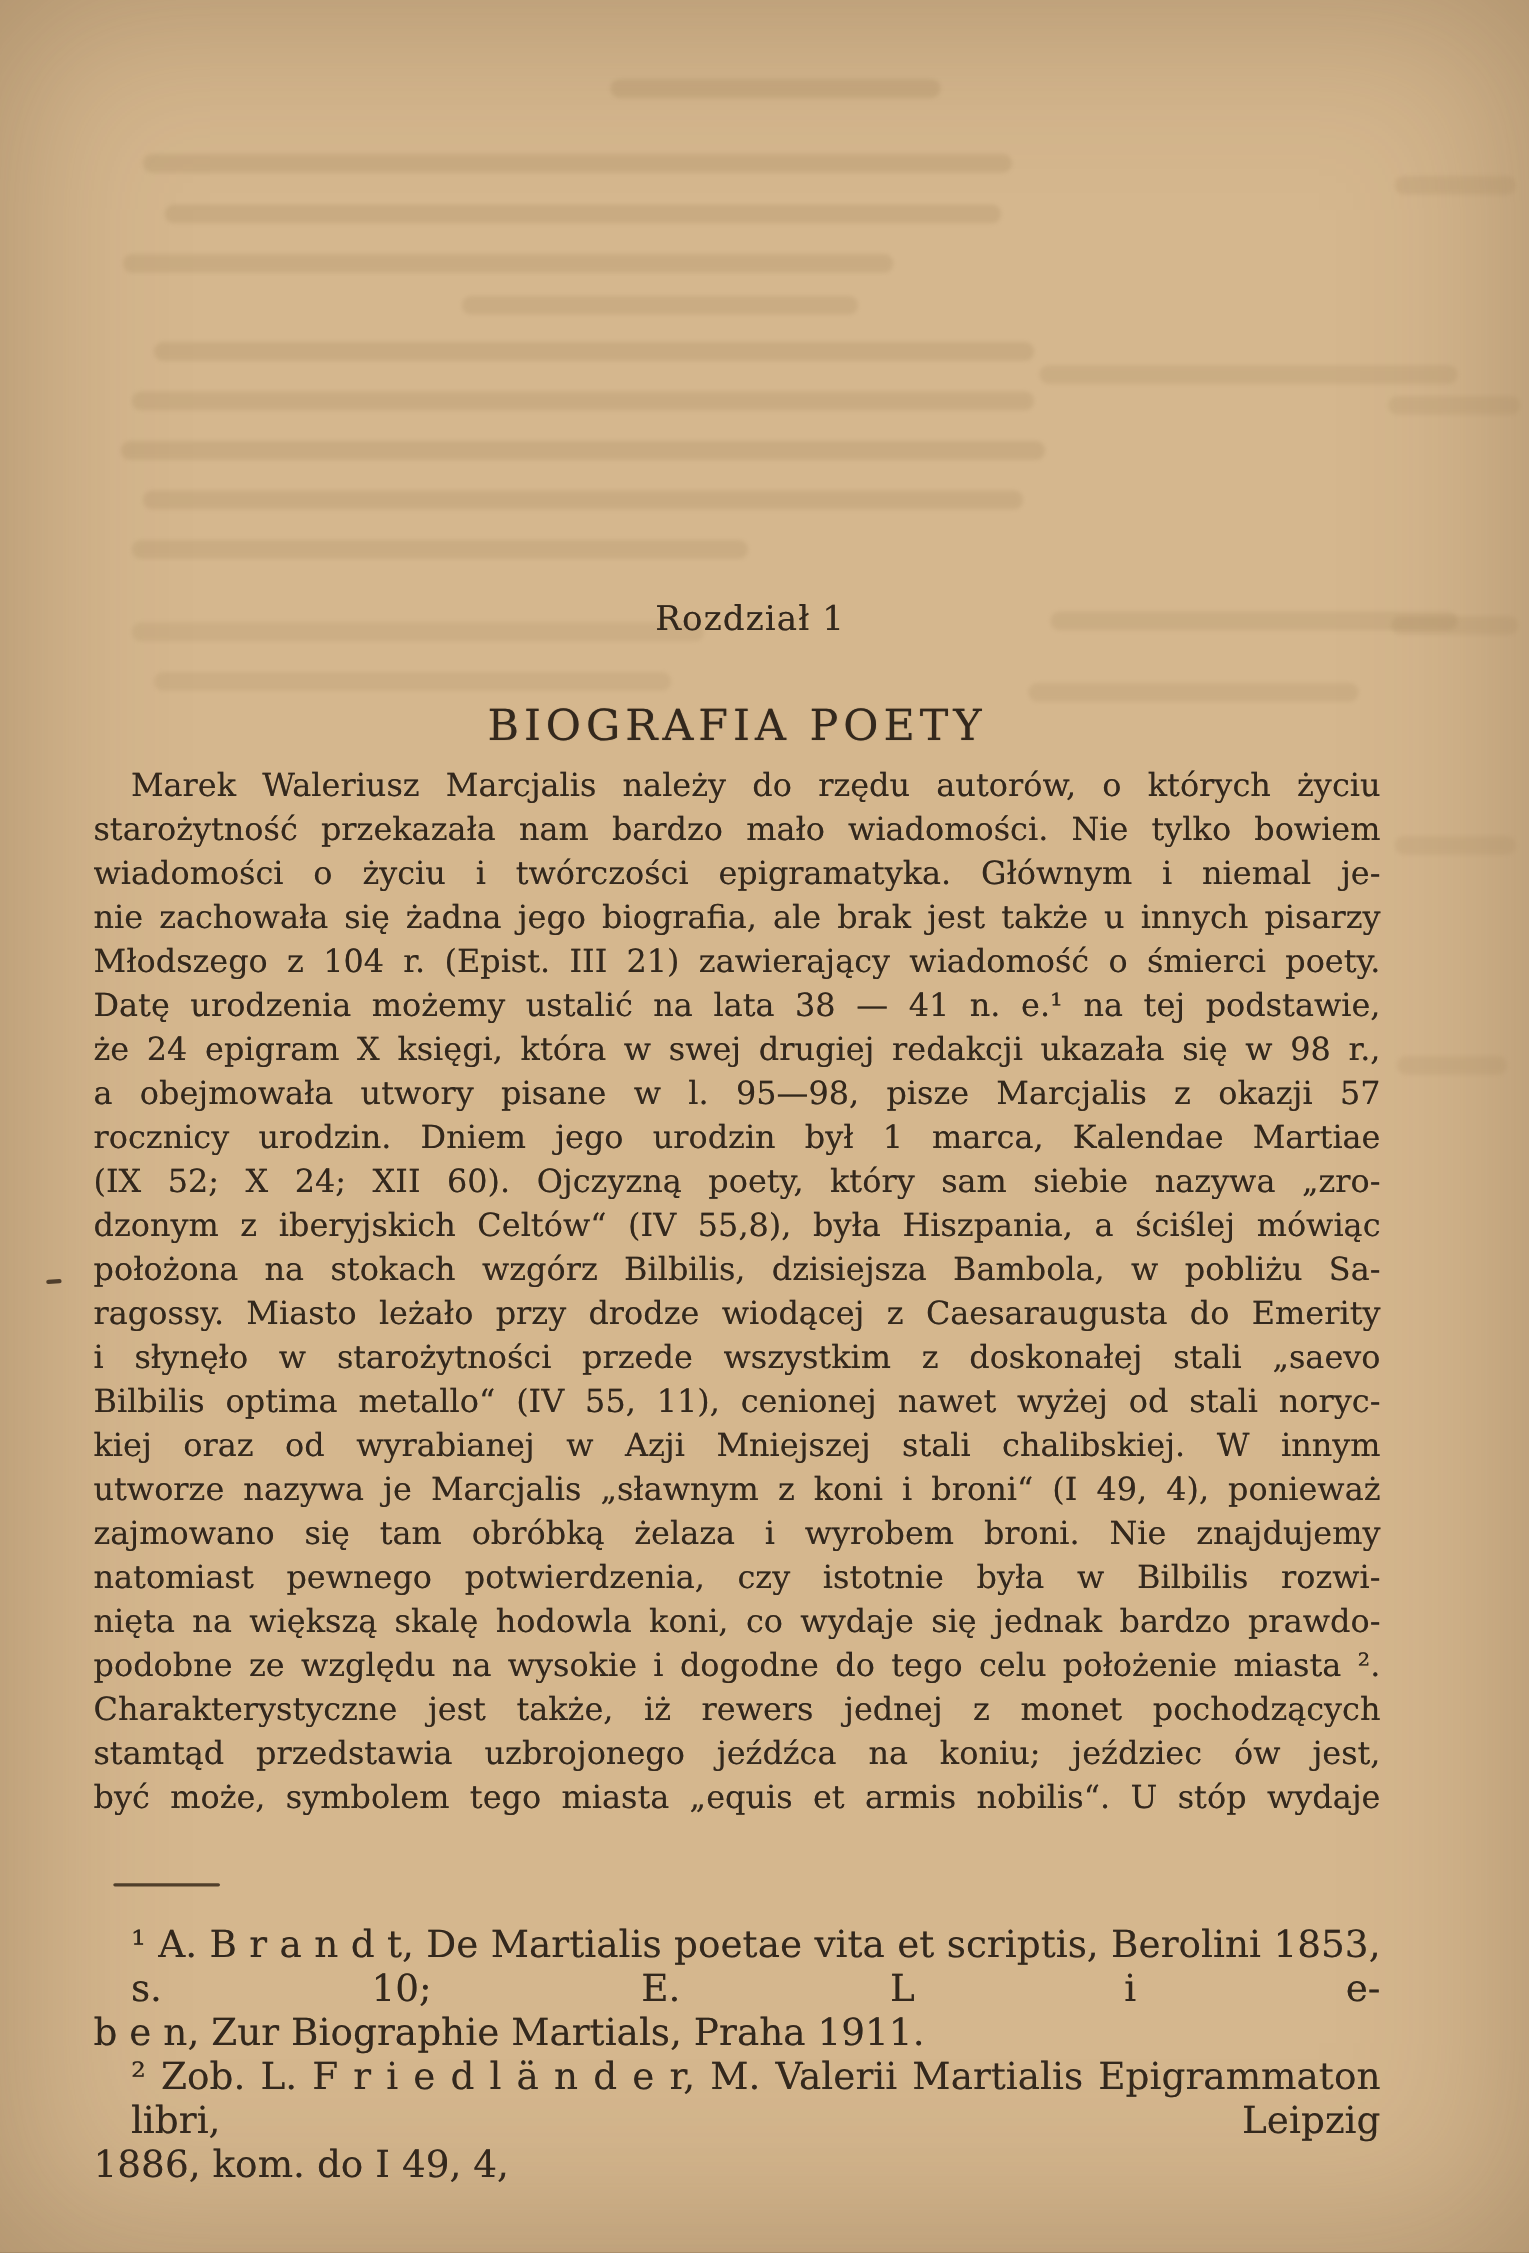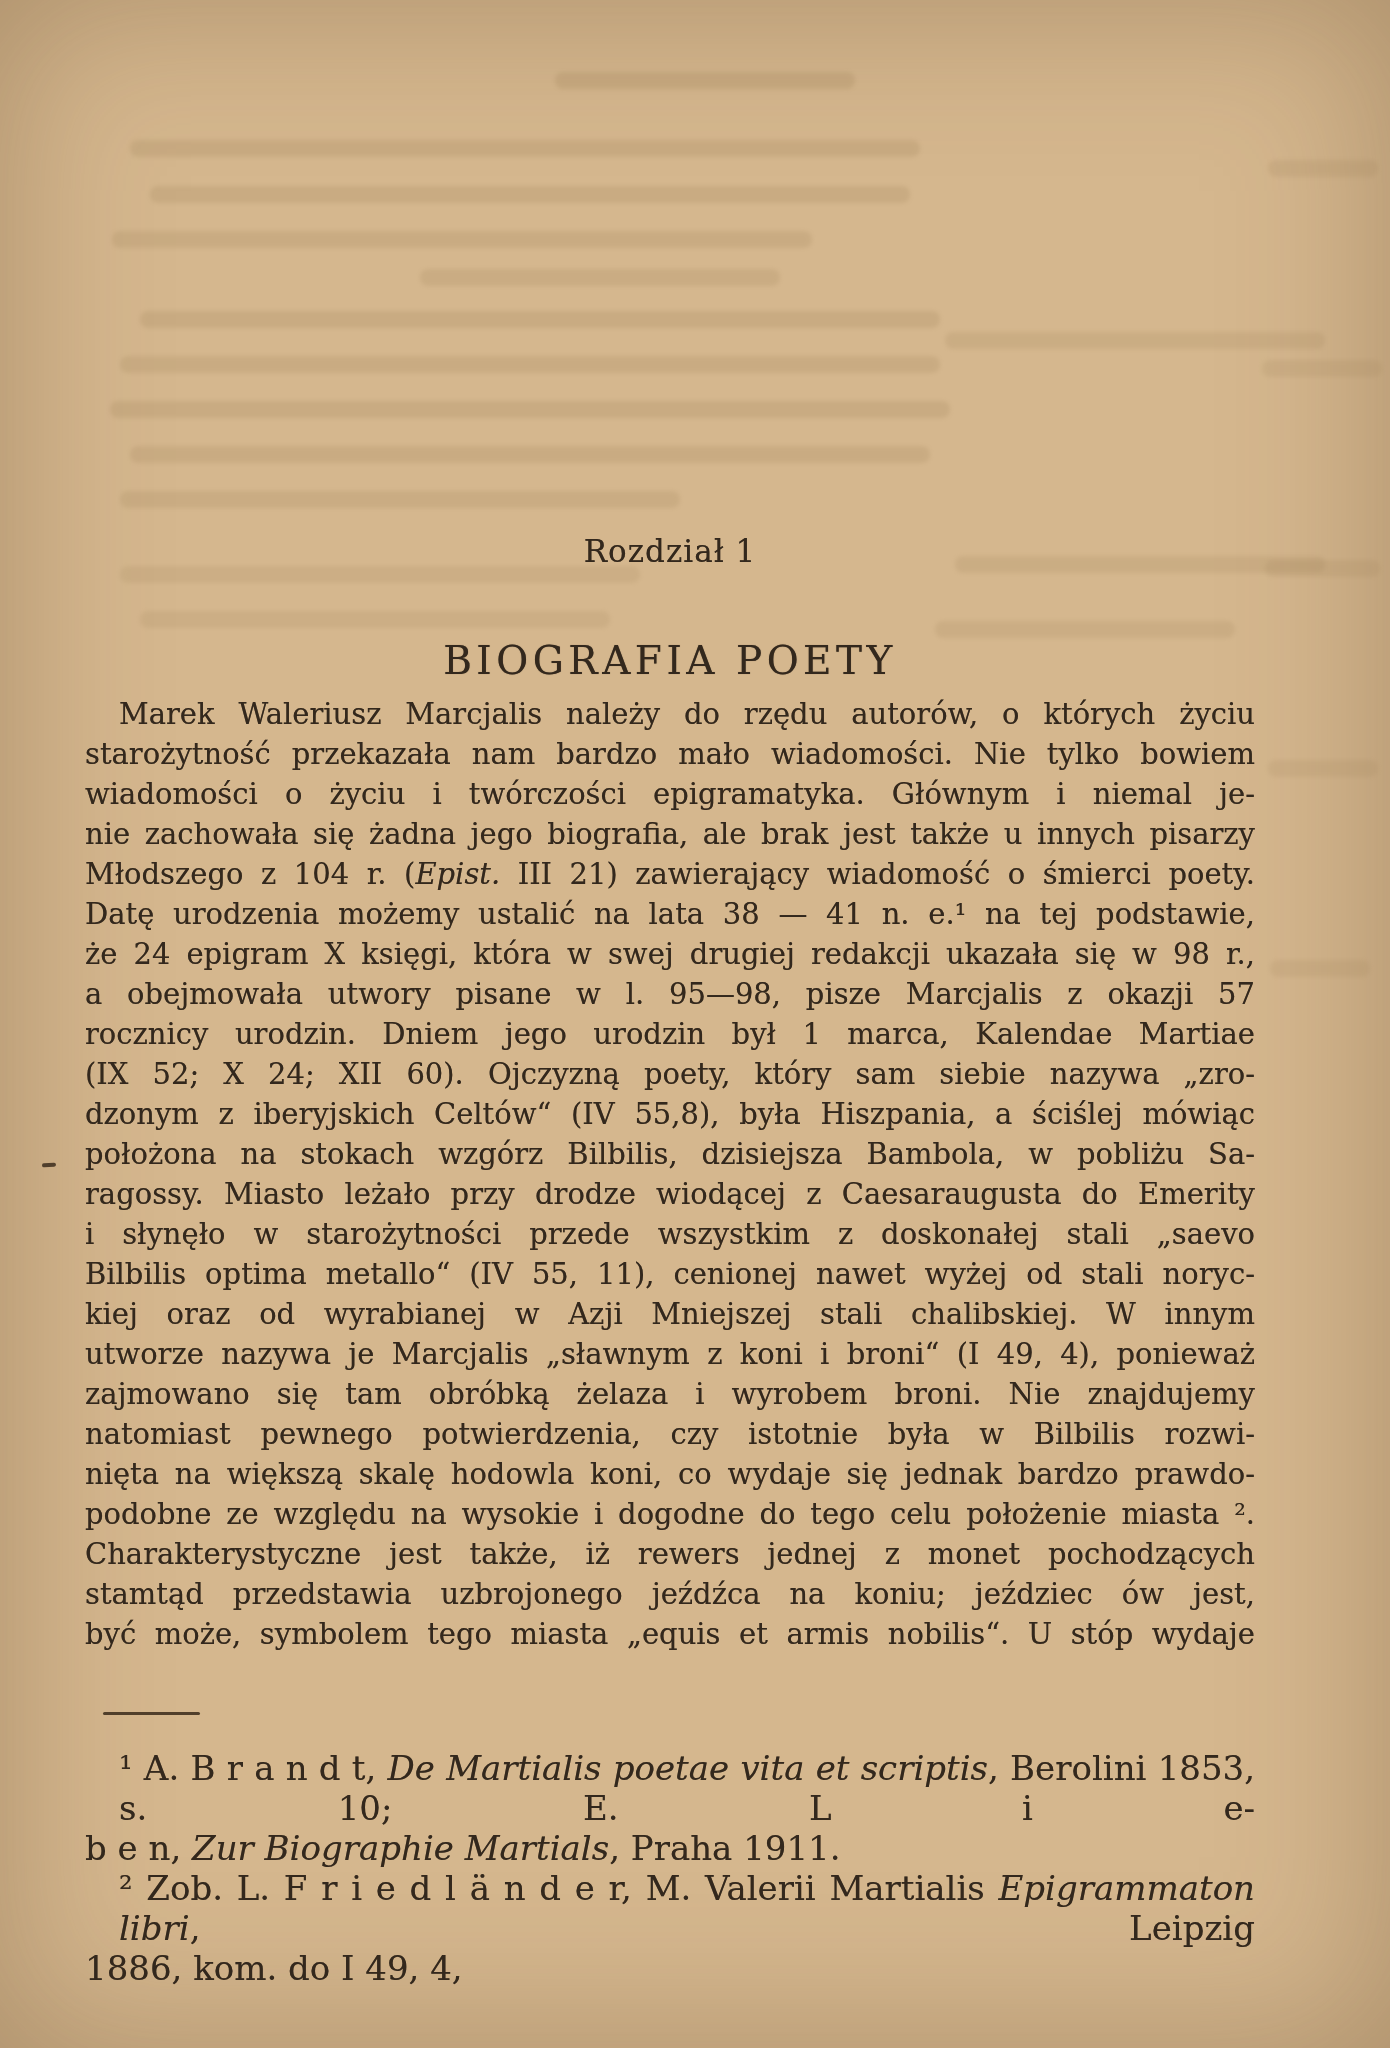--- a/index.html
+++ b/index.html
@@ -22,21 +22,21 @@
   }
   
   .ghost{
     position:absolute;height:17px;border-radius:8px;
     background:var(--ghost,#9a7d53);
     filter:blur(2px);
     pointer-events:none;
   }
   .heading{
     position:absolute;left:85px;width:1170px;top:533px;
-    font-size:31px;letter-spacing:1px;text-align:center;font-weight:normal;margin:0;
+    font-size:31px;letter-spacing:1px;text-align:center;font-weight:normal;margin:12px;
     text-shadow:0 0 .6px rgba(40,28,16,.55);
   }
   .subheading{
     position:absolute;left:85px;width:1170px;top:638px;
     font-size:39px;letter-spacing:4.5px;text-align:center;font-weight:normal;margin:0;
     text-shadow:0 0 .7px rgba(40,28,16,.6);
   }
   .bodytext{
     position:absolute;left:85px;width:1170px;top:694px;
     font-size:29px;line-height:40px;
@@ -48,21 +48,21 @@
     text-shadow:0 0 .5px rgba(40,28,16,.45);
   }
   .tline{
     text-align:justify;
     -moz-text-align-last:justify;
     text-align-last:justify;
     white-space:normal;
   }
   .tline.ind{padding-left:34px;}
   .tline.nojust{text-align:center;text-align-last:left;-moz-text-align-last:left;}
-  .it{font-style:italic;}
+  .it{}
   .footrule{
     position:absolute;left:103px;top:1712px;width:97px;height:3px;
     background:rgba(58,42,26,.85);border-radius:2px;
   }
   .margin-mark{
     position:absolute;left:42px;top:1163px;width:14px;height:4px;
     background:rgba(50,36,22,.8);border-radius:2px;transform:rotate(-4deg);
   }
 </style>
 </head>

